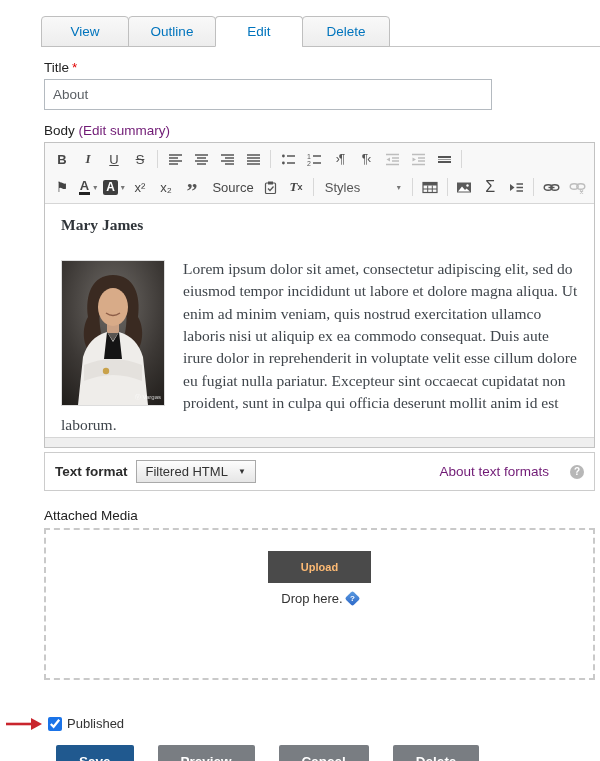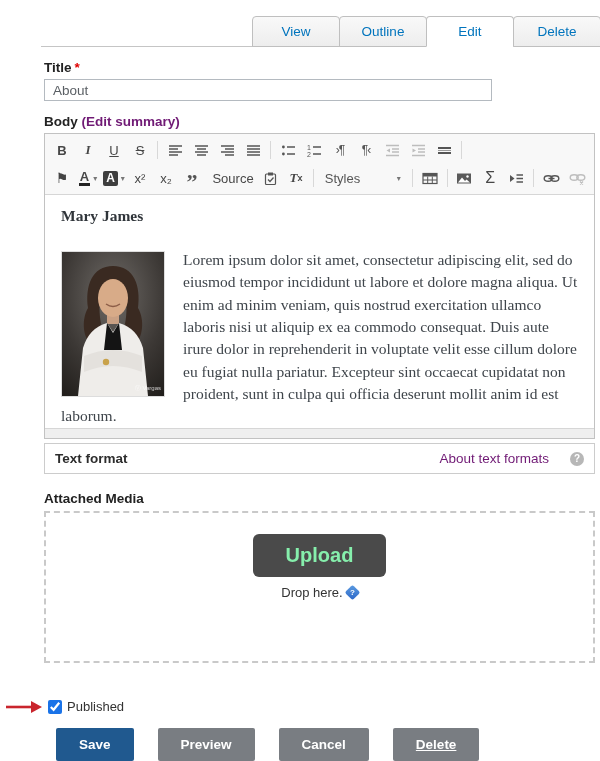--- a/index.html
+++ b/index.html
@@ -1,34 +1,34 @@
 <!DOCTYPE html>
 <html><head>
 <meta charset="utf-8">
 <style>
   * { box-sizing: border-box; margin: 0; padding: 0; }
   html,body { width:600px; height:761px; background:#fff; overflow:hidden;
     font-family:"Liberation Sans", sans-serif; color:#2d2d2d; }
 
   
-  .tabbar { margin:16px 0 0 41px; display:flex; border-bottom:1px solid #c5c5c5;justify-content:flex-end; }
+  .tabbar { margin:16px 0 0 41px; display:flex; border-bottom:1px solid #c5c5c5; }
   .tab { width:88px; height:31px; margin-right:-1px; margin-bottom:-1px;
     display:flex; align-items:center; justify-content:center;
     border:1px solid #bfbfbf; border-radius:4px 4px 0 0;
     background:linear-gradient(#f9f9f9,#ededed); color:#0074bd;
     font-size:13.5px; cursor:pointer; }
   .tab.active { background:#fff; border-bottom:1px solid #fff; }
 
   
   .main { margin:0 5px 0 44px; }
-  .field-label { font-size:13.5px; font-weight:bold; color:#222; margin-top:13px; }
+  .field-label { font-size:13.5px; font-weight:normal; color:#222; margin-top:13px; }
   .req { color:#e00000; margin-left:3px; }
   .link { color:#701a75; text-decoration:none; cursor:pointer; }
 
-  .title-input { margin-top:4px; width:448px; height:22px; border:1px solid #b4bac0;
+  .title-input { margin-top:4px; width:448px; height:31px; border:1px solid #b4bac0;
     padding:2px 8px; font-size:13.5px; color:#5a5f64; background:#fff;
     font-family:"Liberation Sans", sans-serif; }
 
   
   .editor { margin-top:4px; border:1px solid #c2c2c2; }
   .toolbar { background:#f8f8f8; border-bottom:1px solid #d6d6d6; padding:2px 4px; }
   .tb-row { display:flex; align-items:center; height:28px; }
   .tb-btn { display:inline-flex; align-items:center; justify-content:center;
     min-width:24px; height:24px; padding:0 3px; margin:0 1px; border-radius:2px;
     color:#474747; font-size:13px; cursor:pointer; }
@@ -73,22 +73,22 @@
   .select .arr { font-size:8px; margin-left:10px; color:#333; }
   .format-row .right { margin-left:auto; display:flex; align-items:center; gap:21px; }
   .qmark { width:14px; height:14px; border-radius:50%; background:#b7b7b7; color:#fff;
     font-size:10px; font-weight:bold; display:inline-flex; align-items:center;
     justify-content:center; }
 
   
   .media-label { margin-top:17px; }
   .dropzone { margin-top:5px; height:152px; border:2px dashed #c9c9c9;
     display:flex; flex-direction:column; align-items:center; }
-  .upload-btn { margin-top:21px; background:#4a4a4a; color:#86efac; border:none;
-    font-size:20px; font-weight:bold; padding:10px 33px; border-radius:6px; cursor:pointer;
+  .upload-btn { margin-top:21px; background:#4a4a4a; color:#fdba74; border:none;
+    font-size:11px; font-weight:bold; padding:10px 33px; border-radius:0; cursor:pointer;
     font-family:"Liberation Sans",sans-serif; }
   .drop-line { margin-top:8px; font-size:13px; color:#333; display:flex; align-items:center; gap:4px; }
   .diamond { width:11px; height:11px; transform:rotate(45deg); border-radius:2px;
     background:linear-gradient(135deg,#5b9be0,#2c67c8); display:inline-flex;
     align-items:center; justify-content:center; }
   .diamond span { transform:rotate(-45deg); color:#fff; font-size:8px; font-weight:bold; }
 
   
   .publish-row { margin-top:36px; position:relative; padding-left:4px;
     display:flex; align-items:center; gap:5px; font-size:13px; color:#333; }
@@ -306,20 +306,24 @@
         <span class="watermark">Ⓥ Vargas</span>
       </div>
       <p>Lorem ipsum dolor sit amet, consectetur adipiscing elit, sed do eiusmod tempor incididunt ut labore et dolore magna aliqua. Ut enim ad minim veniam, quis nostrud exercitation ullamco laboris nisi ut aliquip ex ea commodo consequat. Duis aute irure dolor in reprehenderit in voluptate velit esse cillum dolore eu fugiat nulla pariatur. Excepteur sint occaecat cupidatat non proident, sunt in culpa qui officia deserunt mollit anim id est laborum.</p>
     </div>
     <div class="editor-foot"></div>
   </div>
 
   
   <div class="format-row">
     <span class="lab">Text format</span>
+    <span class="select">
+      <span>Filtered HTML</span>
+      <span class="arr">▼</span>
+    </span>
     <span class="right">
       <a class="link">About text formats</a>
       <span class="qmark">?</span>
     </span>
   </div>
 
   
   <div class="field-label media-label">Attached Media</div>
   <div class="dropzone">
     <button class="upload-btn">Upload</button>

